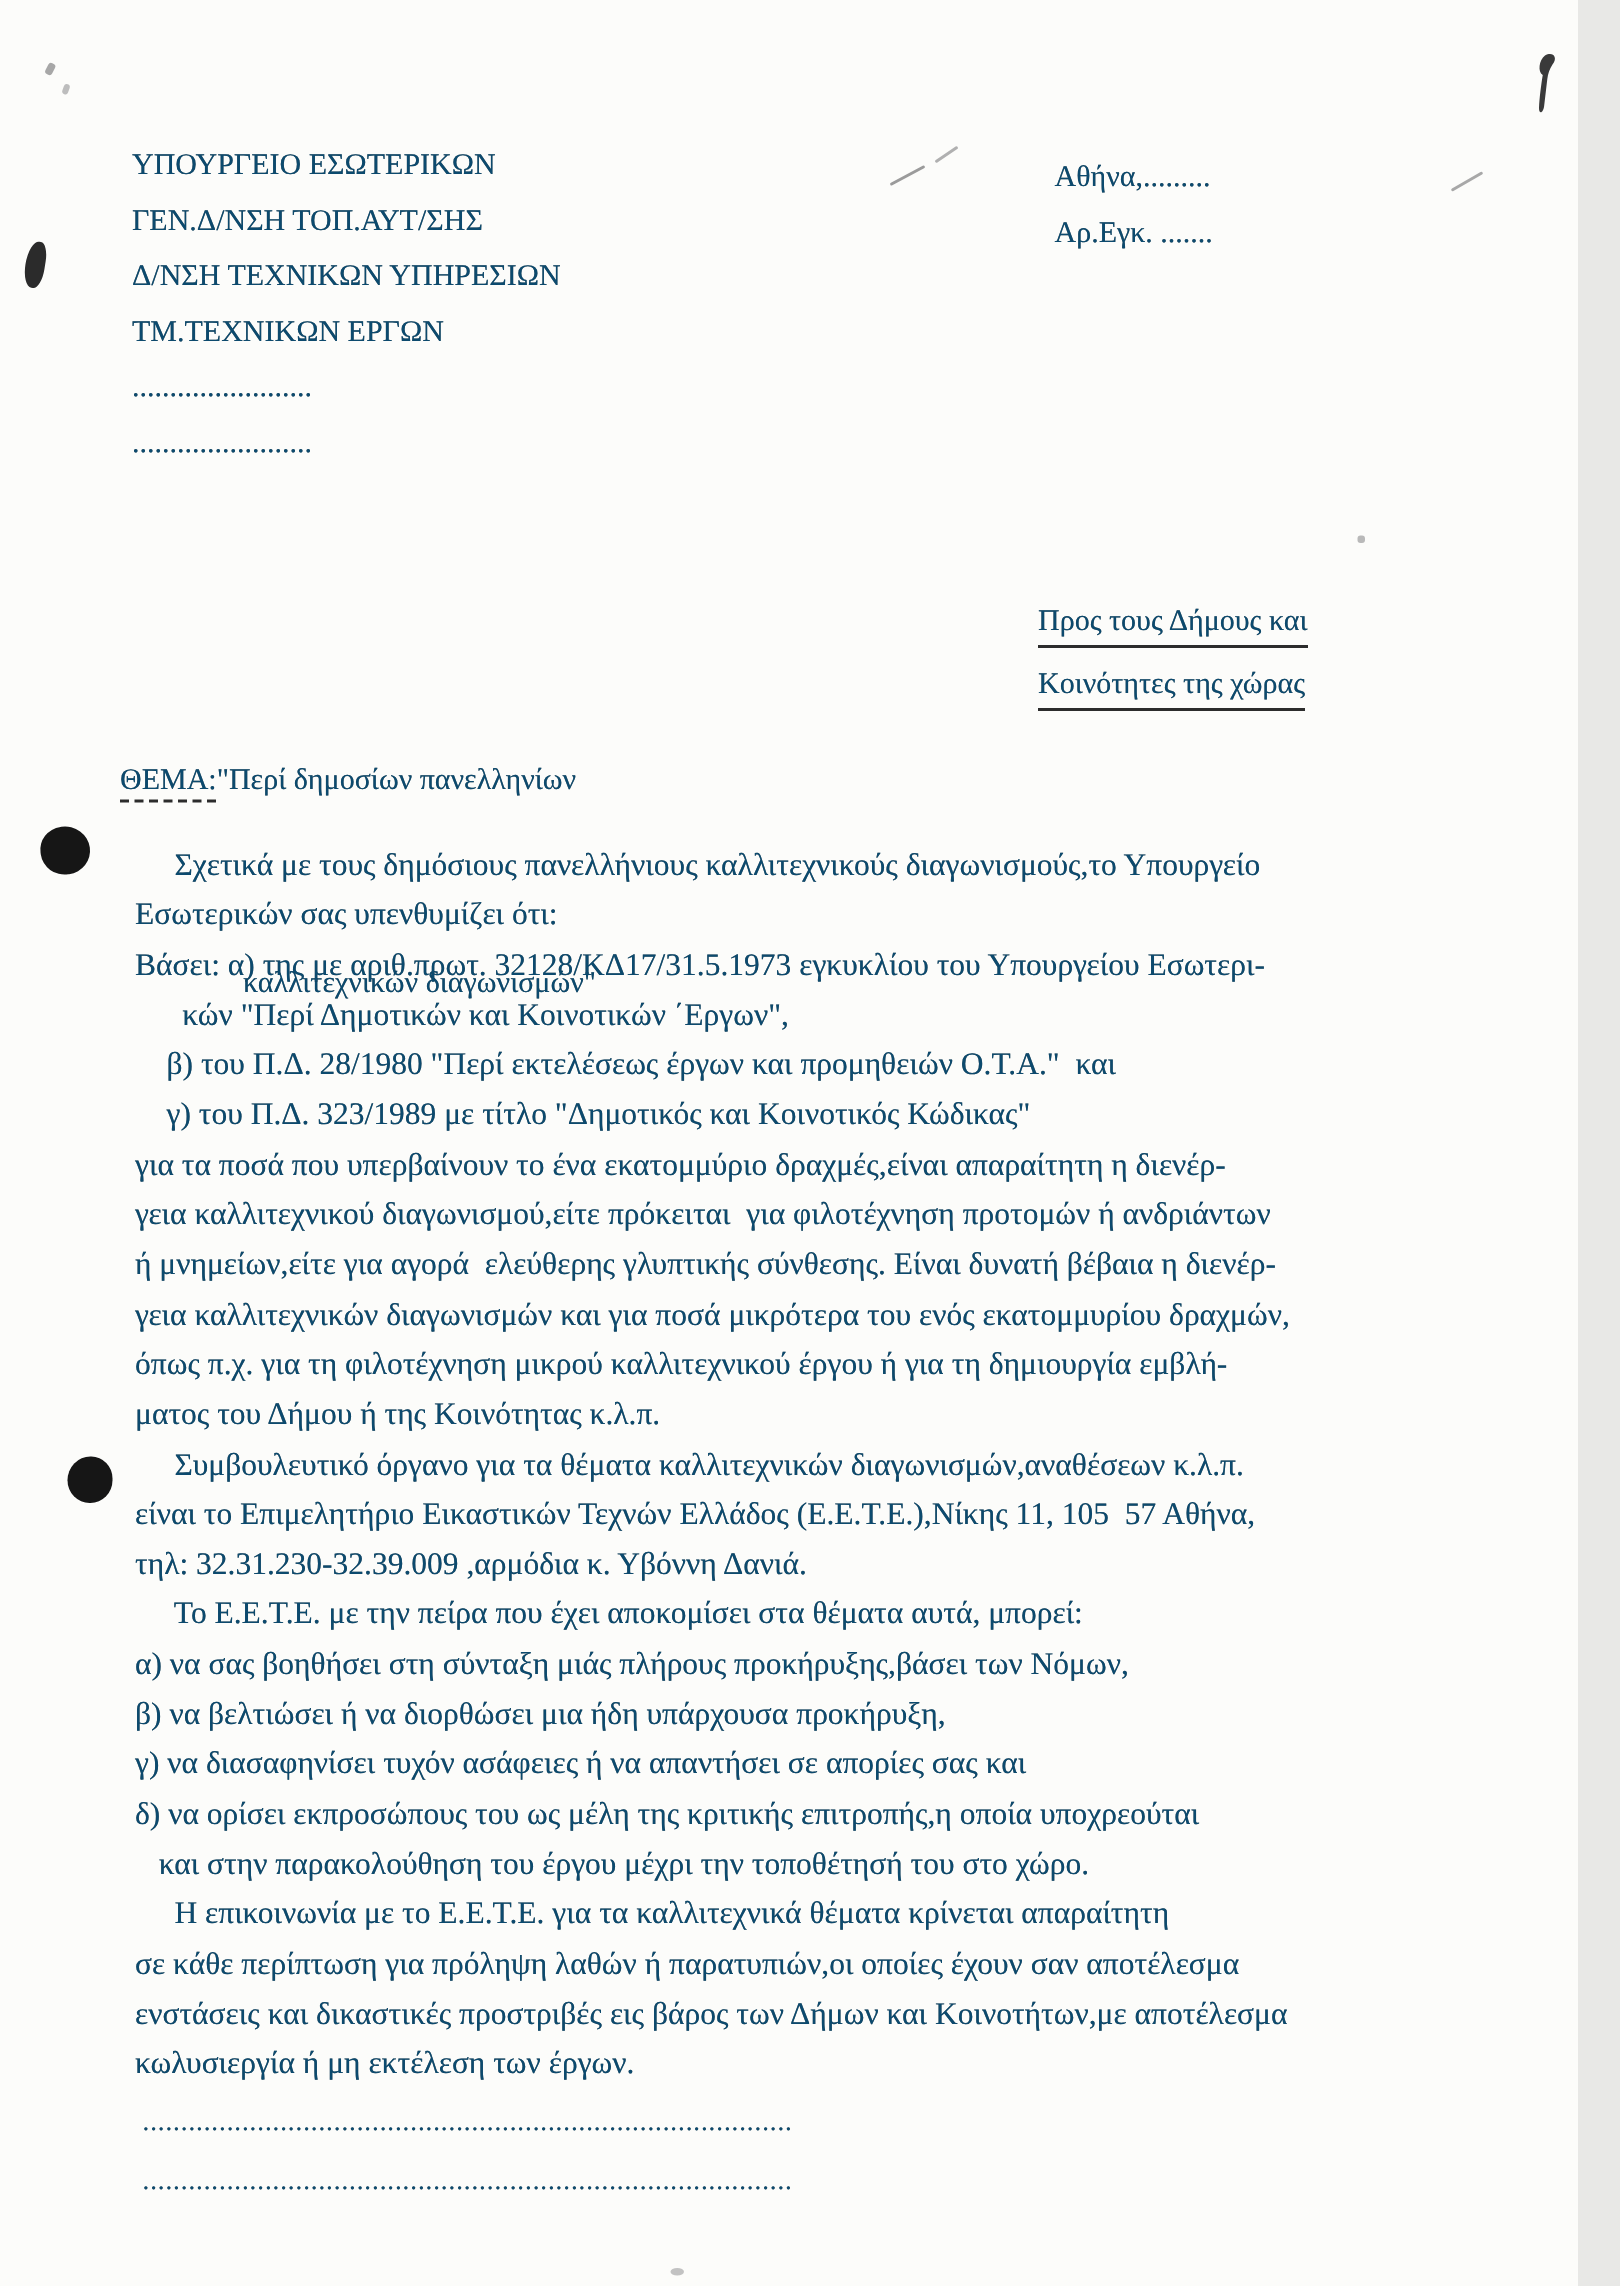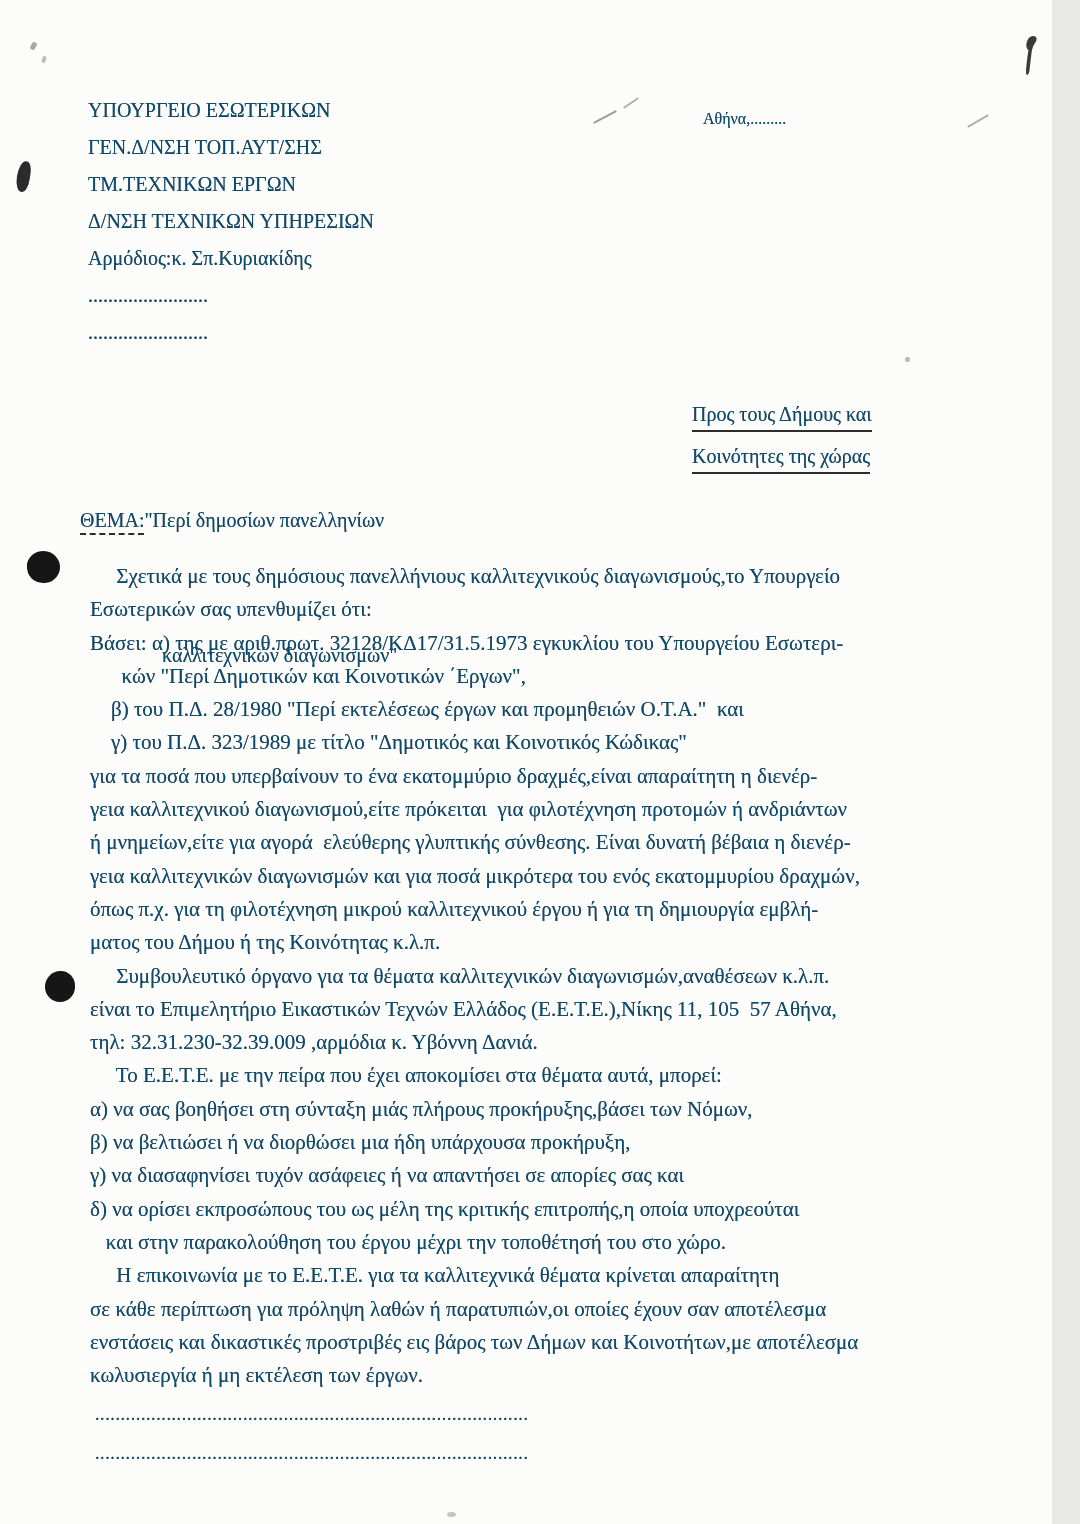--- a/index.html
+++ b/index.html
@@ -9,21 +9,21 @@
     background:#fcfcfa;
     overflow:hidden;
     font-family:Liberation Serif, serif;
     color:#0c4a6e;
   }
   .page *{box-sizing:border-box;}
   .txt{ text-shadow:0 0 .4px rgba(20,20,20,.55); }
 
   
   .hdr-left{position:absolute;left:88px;top:92px;font-size:20px;line-height:37px;white-space:pre;}
-  .hdr-right{position:absolute;left:703px;top:100px;font-size:16px;line-height:37px;white-space:pre;}
+  .hdr-right{position:absolute;left:703px;top:100px;font-size:20px;line-height:37px;white-space:pre;}
 
   
   .subject{position:absolute;left:80px;top:408px;font-size:20px;line-height:45px;white-space:pre;}
   .subject .lbl{border-bottom:2px dashed #2c2c2c;padding-bottom:2px;text-align:center;}
   .subject .l2{margin-left:82px;}
   .recipient{position:absolute;left:692px;top:404px;font-size:20px;line-height:1;}
   .recipient .rline{display:inline-block;border-bottom:2px solid #2c2c2c;padding-bottom:6px;margin-bottom:14px;white-space:pre;}
 
   
   .body-block{position:absolute;left:90px;top:560px;font-size:21px;line-height:33.3px;white-space:pre;}
@@ -59,23 +59,23 @@
   </svg>
   <div class="edge-blot"></div>
   <div class="pencil p1"></div>
   <div class="pencil p2"></div>
   <div class="pencil p3"></div>
   <div class="tiny t3"></div>
   <div class="hole hole1"></div>
   <div class="hole hole2"></div>
   <div class="smudge"></div>
 
-  <div class="hdr-left txt"><div>ΥΠΟΥΡΓΕΙΟ ΕΣΩΤΕΡΙΚΩΝ</div><div>ΓΕΝ.Δ/ΝΣΗ ΤΟΠ.ΑΥΤ/ΣΗΣ</div><div>ΤΜ.ΤΕΧΝΙΚΩΝ ΕΡΓΩΝ</div><div>Δ/ΝΣΗ ΤΕΧΝΙΚΩΝ ΥΠΗΡΕΣΙΩΝ</div><div>Αρμόδιος:κ. Σπ.Κυριακίδης</div><div>........................</div><div>........................</div></div>
+  <div class="hdr-left txt"><div>ΥΠΟΥΡΓΕΙΟ ΕΣΩΤΕΡΙΚΩΝ</div><div>ΓΕΝ.Δ/ΝΣΗ ΤΟΠ.ΑΥΤ/ΣΗΣ</div><div>Δ/ΝΣΗ ΤΕΧΝΙΚΩΝ ΥΠΗΡΕΣΙΩΝ</div><div>ΤΜ.ΤΕΧΝΙΚΩΝ ΕΡΓΩΝ</div><div>........................</div><div>........................</div></div>
 
-  <div class="hdr-right txt"><div>Αθήνα,.........</div></div>
+  <div class="hdr-right txt"><div>Αθήνα,.........</div><div>Αρ.Εγκ. .......</div></div>
 
   <div class="subject txt">
     <div><span class="lbl">ΘΕΜΑ:</span><span>"Περί δημοσίων πανελληνίων</span></div>
     <div class="l2">καλλιτεχνικών διαγωνισμών"</div>
   </div>
 
   <div class="recipient txt">
       <div><span class="rline">Προς τους Δήμους και</span></div>
       <div><span class="rline">Κοινότητες της χώρας</span></div>
     </div>

